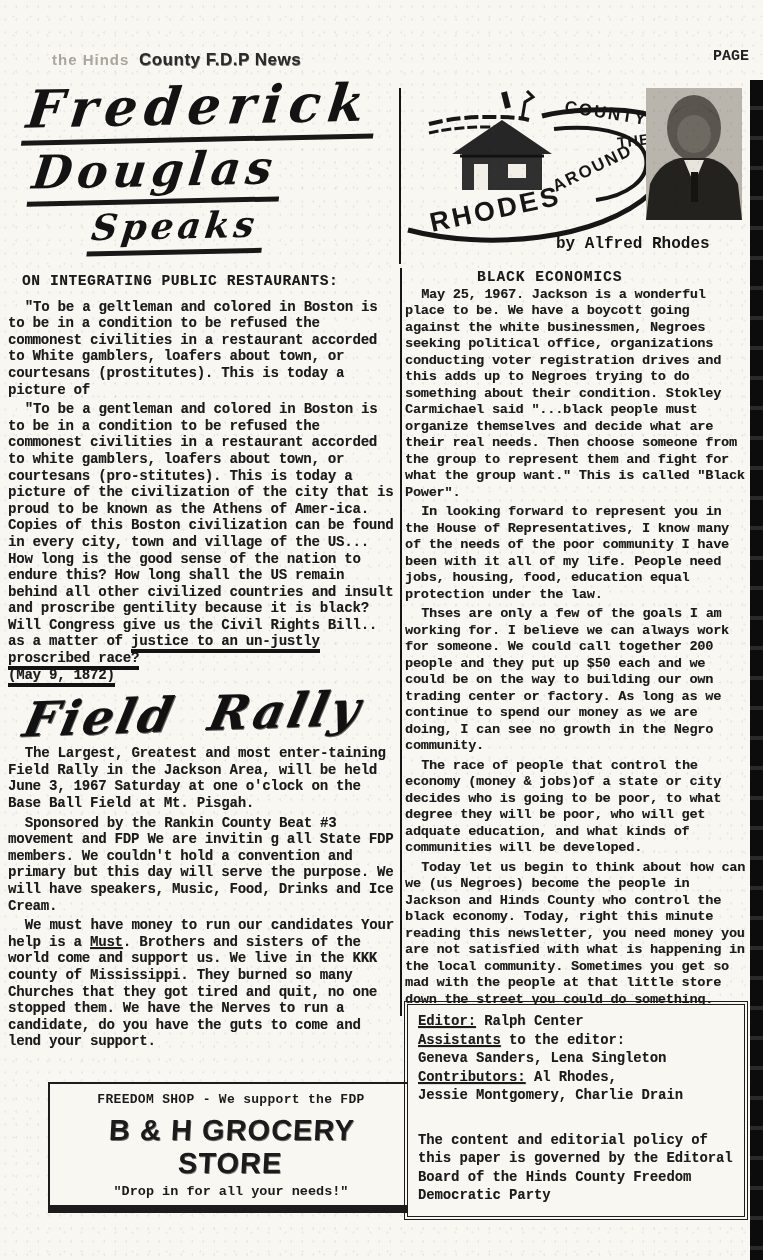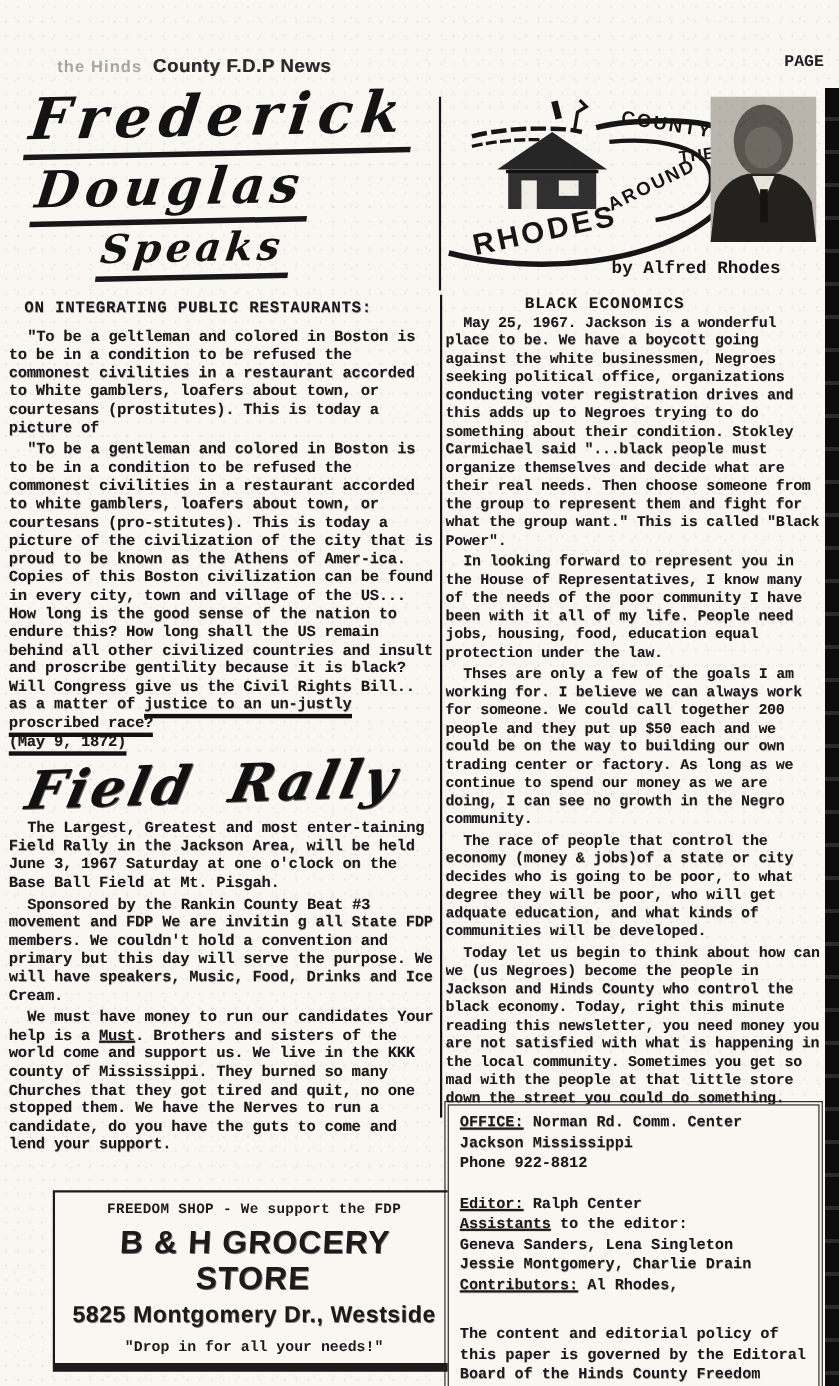--- a/index.html
+++ b/index.html
@@ -148,33 +148,27 @@
     <p>In looking forward to represent you in the House of Representatives, I know many of the needs of the poor community I have been with it all of my life. People need jobs, housing, food, education equal protection under the law.</p>
     <p>Thses are only a few of the goals I am working for.  I believe we can always work for someone. We could call together 200 people and they put up $50 each and we could be on the way to building our own trading center or factory. As long as we continue to spend our money as we are doing, I can see no growth in the Negro community.</p>
     <p>The race of people that control the economy (money &amp; jobs)of a state or city decides who is going to be poor, to what degree they will be poor, who will get adquate education, and what kinds of communities will be developed.</p>
     <p>Today let us begin to think about how can we (us Negroes) become the people in Jackson and Hinds County who control the black economy. Today, right this minute reading this newsletter, you need money you are not satisfied with what is happening in the local community. Sometimes you get so mad with the people at that little store down the street you could do something.</p>
 
   </div>
 
   <div class="ad-box">
     <div class="ad-l1">FREEDOM SHOP - We support the FDP</div>
     <div class="ad-l2">B &amp; H GROCERY STORE</div>
-    <div class="ad-l3">5825 Montgomery Dr., Westside</div>
     <div class="ad-l5">"Drop in for all your needs!"</div>
   </div>
 
   <div class="office-box">
     <div class="grp">
-      <div><span class="u">OFFICE:</span><span> Norman Rd. Comm. Center</span></div>
-      <div>Jackson Mississippi</div>
-      <div>Phone 922-8812</div>
-    </div>
-    <div class="grp">
       <div><span class="u">Editor:</span><span> Ralph Center</span></div>
       <div><span class="u">Assistants</span><span> to the editor:</span></div>
       <div>Geneva Sanders, Lena Singleton</div>
+      <div><span class="u">Contributors:</span><span>  Al Rhodes,</span></div>
       <div>Jessie Montgomery, Charlie Drain</div>
-      <div><span class="u">Contributors:</span><span>  Al Rhodes,</span></div>
     </div>
     <div class="policy">The content and editorial policy of this paper is governed by the Editoral Board of the Hinds County Freedom Democratic Party</div>
   </div>
 
 </div>
 
 </body></html>

